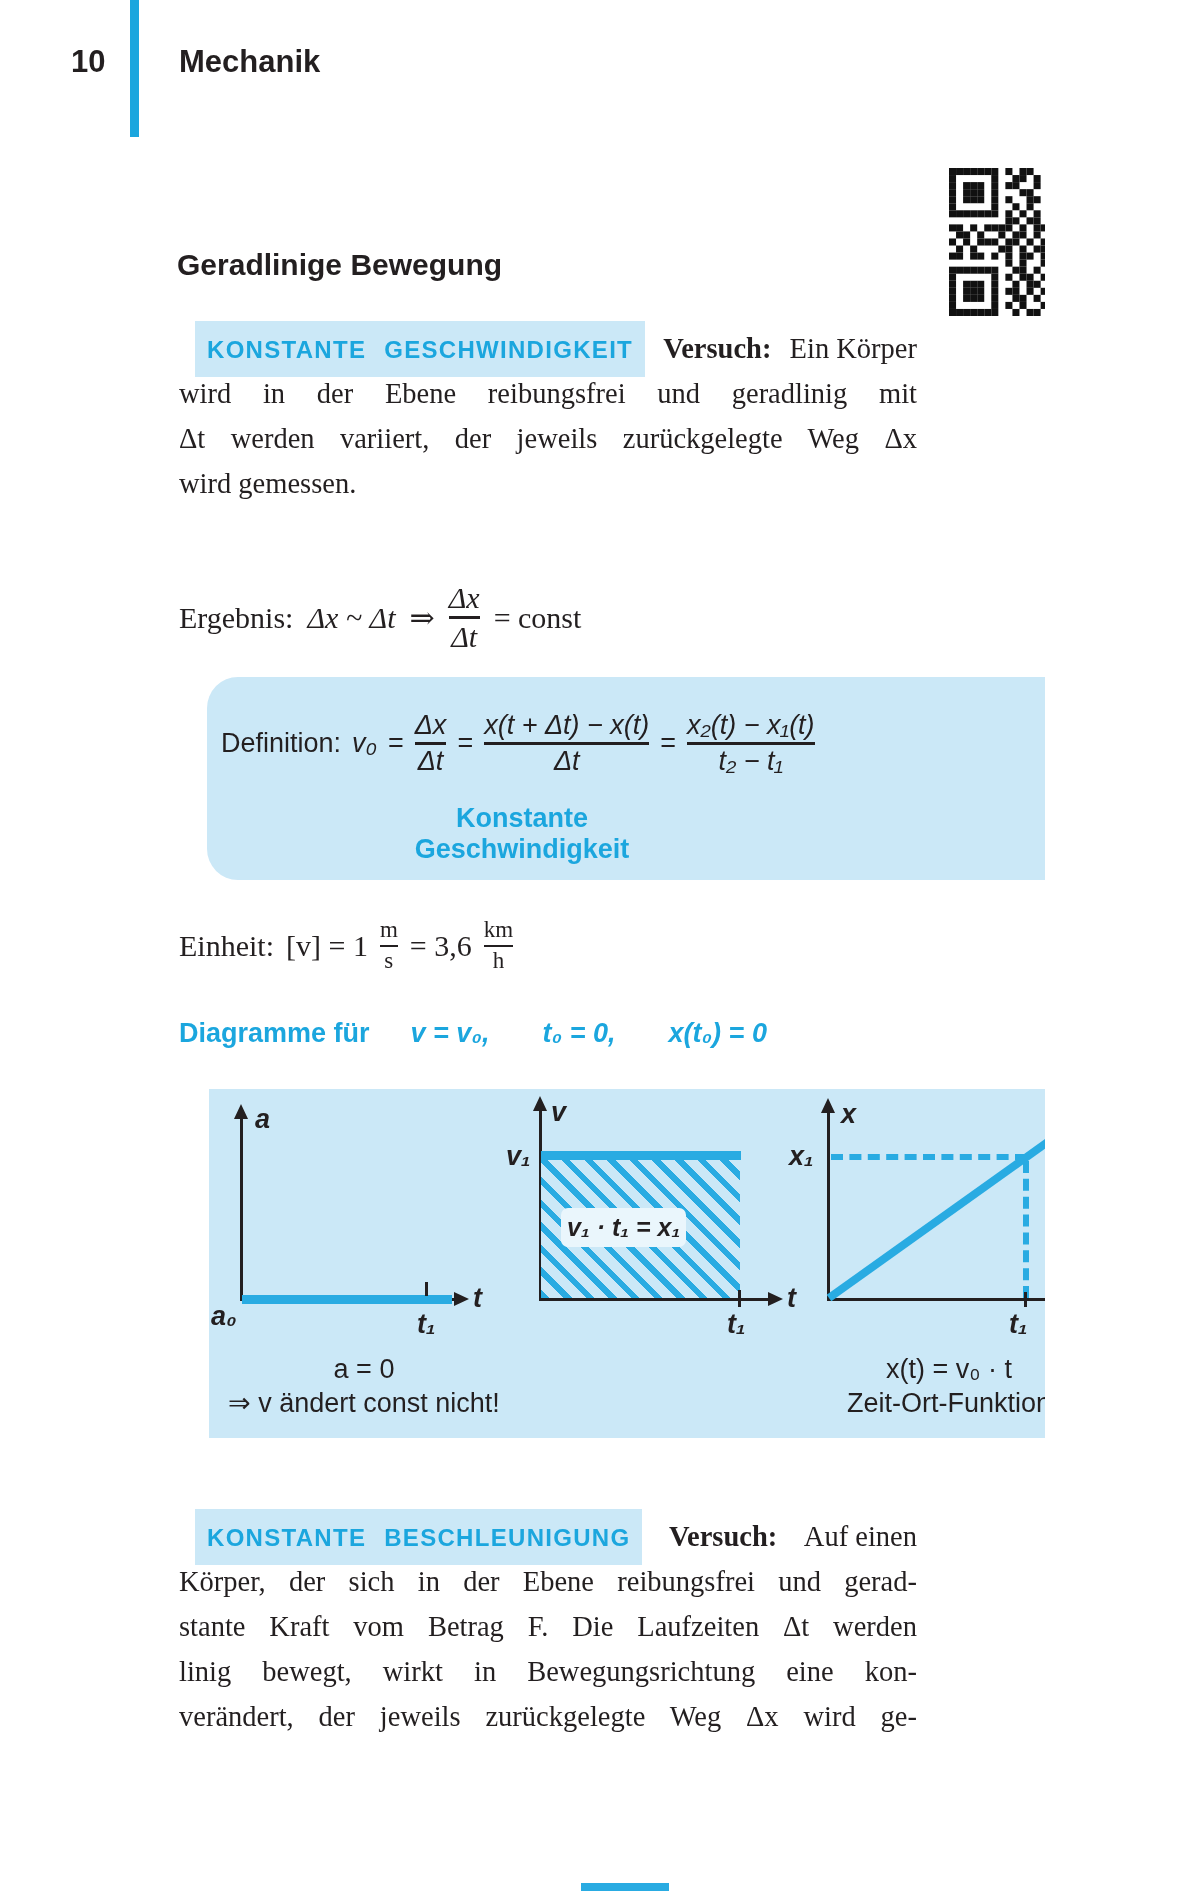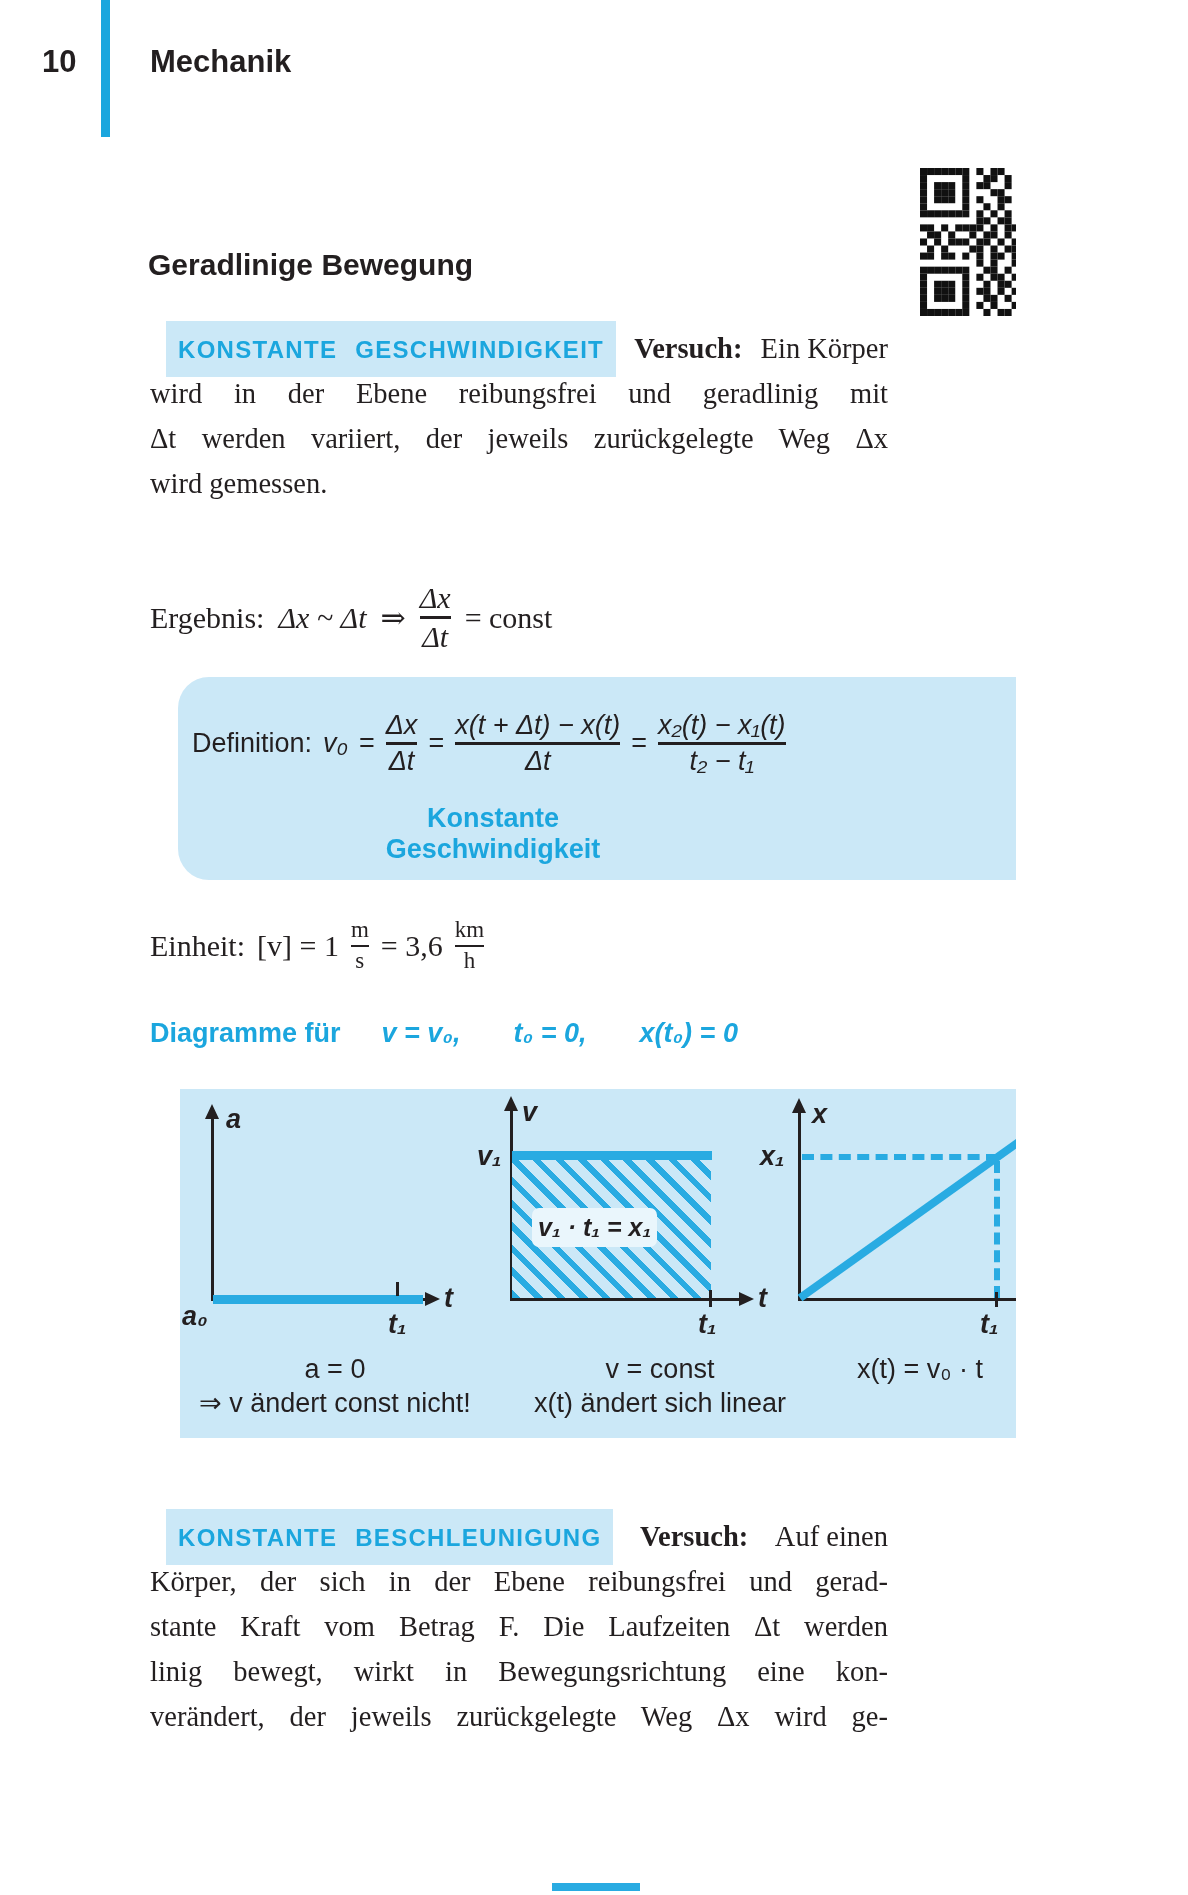--- a/index.html
+++ b/index.html
@@ -1,17 +1,17 @@
 <!DOCTYPE html>
 <html><head>
 <meta charset="utf-8">
 <style>
   html,body{margin:0;padding:0;background:#ffffff;}
   .page{position:relative;width:1016px;height:1895px;background:#ffffff;overflow:hidden;
-        font-family:"Liberation Serif","DejaVu Serif",serif;color:#231f20;}
+        font-family:"Liberation Serif","DejaVu Serif",serif;color:#231f20;margin-left:29px;}
   .sans{font-family:"Liberation Sans","DejaVu Sans",sans-serif;}
   .abs{position:absolute;}
 
   
   .page-num{left:42px;top:44px;font-size:31px;font-weight:700;}
   .chapter{left:150px;top:44px;font-size:31px;font-weight:700;}
   .vbar{left:101px;top:0;width:9px;height:137px;background:#1ba6de;}
 
   
   .qr{left:920px;top:168px;width:148px;height:148px;}
@@ -439,26 +439,23 @@
     <div class="tick" style="left:815px;top:203px;width:3px;height:15px;"></div>
     <span class="axlab" style="left:632px;top:10px;">x</span>
     <span class="axlab" style="left:580px;top:52px;">x₁</span>
     <span class="axlab" style="left:868px;top:194px;">t</span>
     <span class="axlab" style="left:800px;top:220px;">t₁</span>
 
     <div class="cap" style="left:10px;width:290px;">
       <div>a = 0</div>
       <div>⇒ v ändert const nicht!</div>
     </div>
-    <div class="cap" style="left:270px;width:420px;">
-      <div>v = const</div>
-      <div>x(t) ändert sich linear</div>
-    </div>
     <div class="cap" style="left:590px;width:300px;">
       <div>x(t) = v₀ · t</div>
+      <div>Zeit-Ort-Funktion</div>
     </div>
   </div>
 
   <div class="abs para" style="top:1514px;">
     <div class="pline lead">
       <span class="chip">KONSTANTE BESCHLEUNIGUNG</span>
       <span class="bold">Versuch:</span>
       <span>Auf einen</span>
     </div>
     <div class="pline j">Körper, der sich in der Ebene reibungsfrei und gerad-</div>

